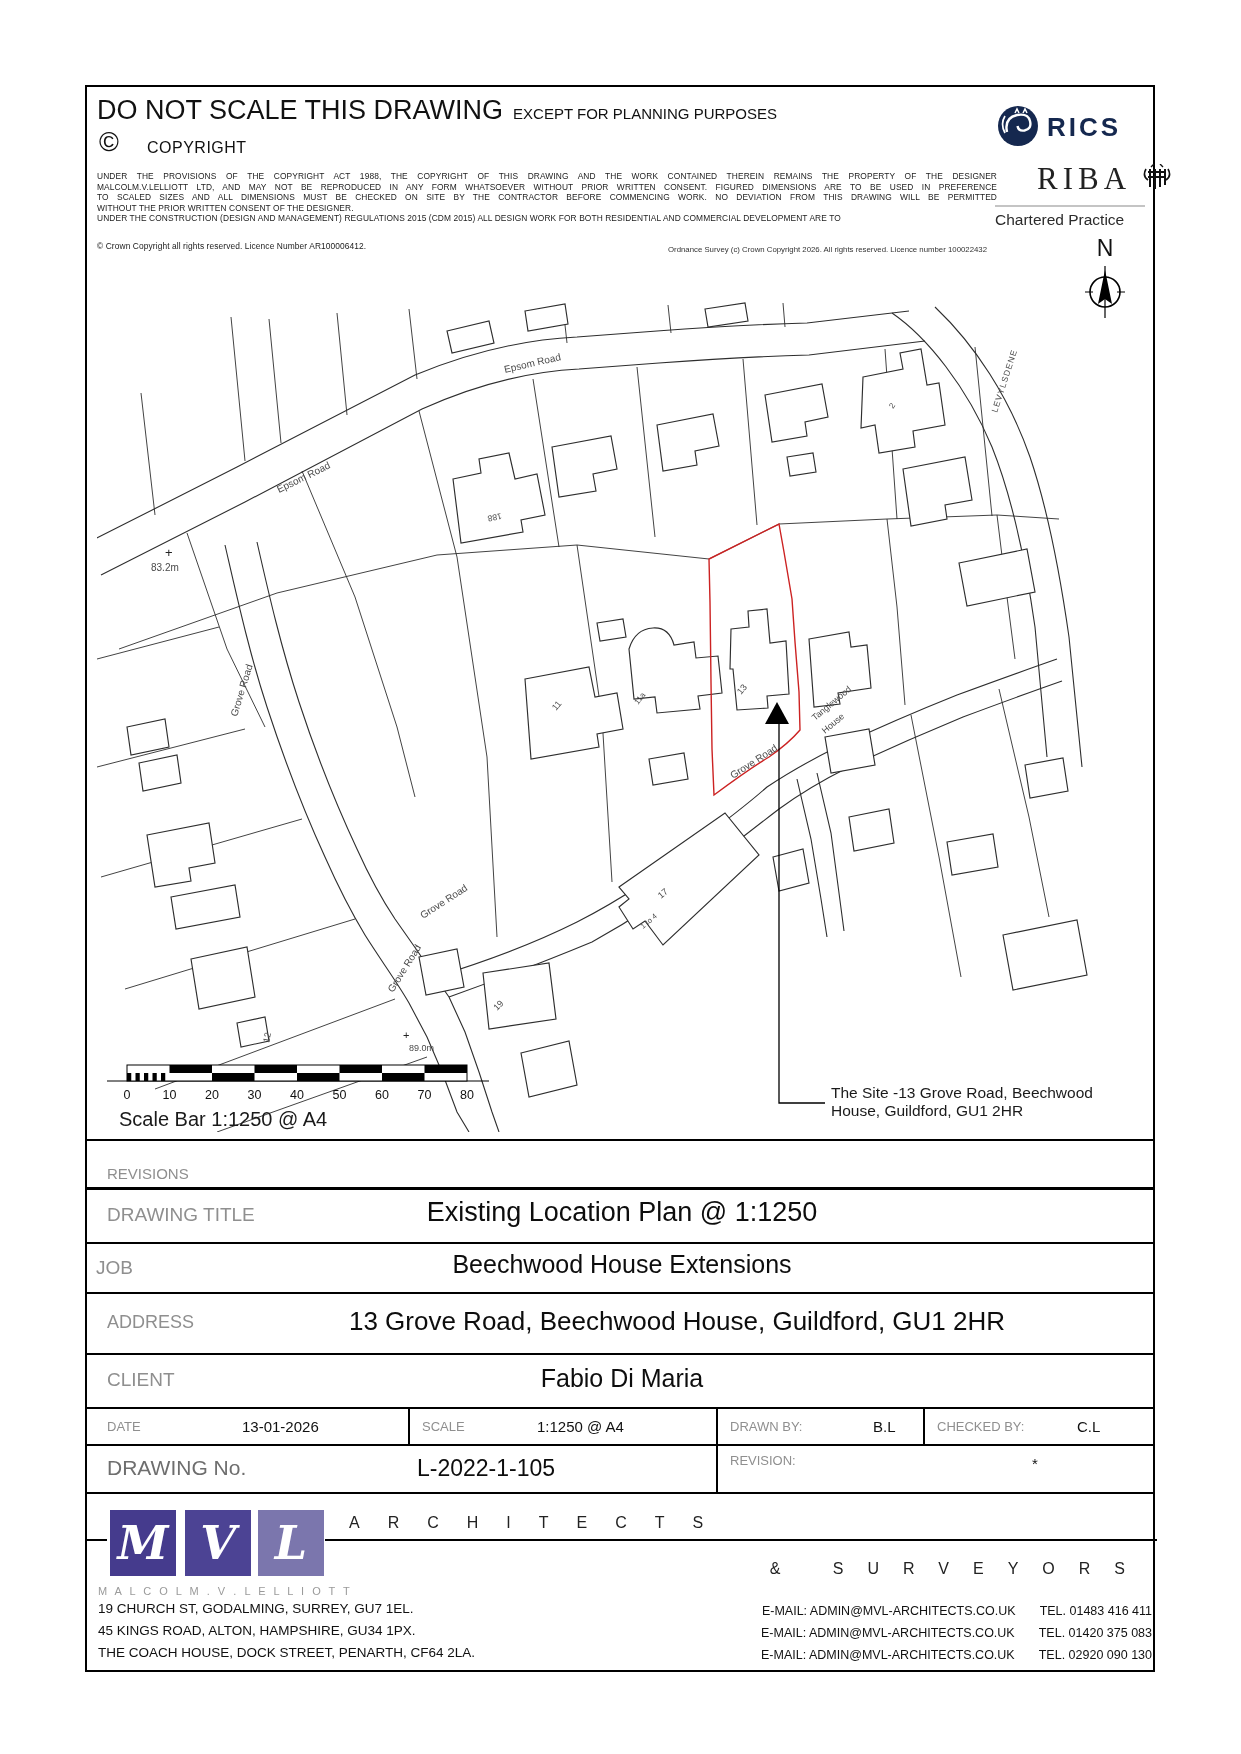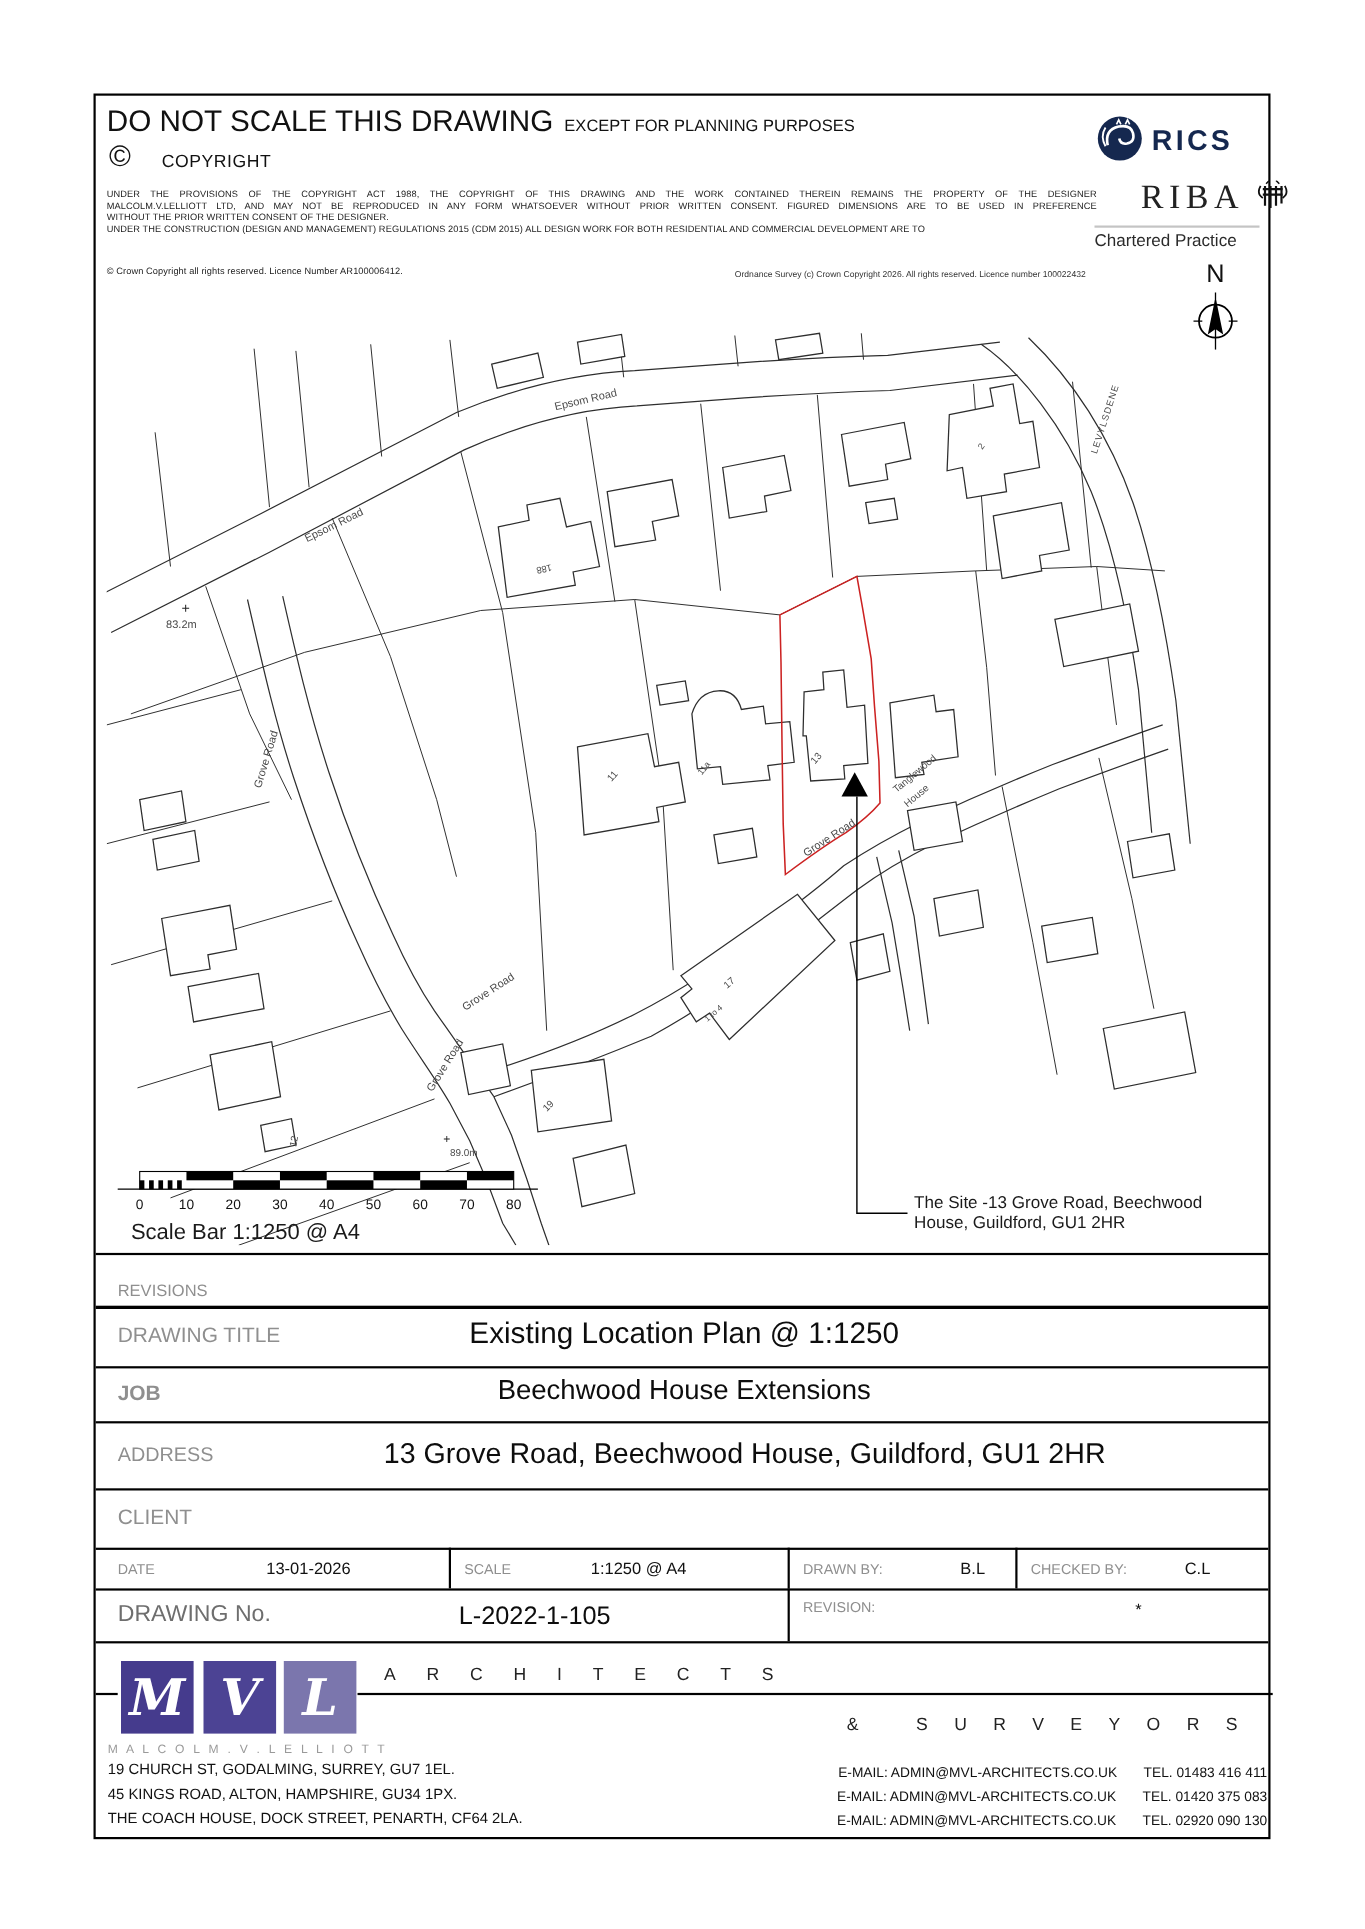--- a/index.html
+++ b/index.html
@@ -27,20 +27,21 @@
     <div class="abs" style="left:10px;top:8px;display:flex;align-items:baseline;gap:10px;">
       <span style="font-size:27px;color:#111;">DO NOT SCALE THIS DRAWING</span>
       <span style="font-size:15px;color:#111;">EXCEPT FOR PLANNING PURPOSES</span>
     </div>
     <div class="abs" style="left:12px;top:40px;font-size:27px;color:#111;">©</div>
     <div class="abs" style="left:60px;top:52px;font-size:16px;color:#111;letter-spacing:.5px;">COPYRIGHT</div>
 
     <div class="abs" style="left:10px;top:84px;width:900px;">
       <div class="smallprint jst">UNDER THE PROVISIONS OF THE COPYRIGHT ACT 1988, THE COPYRIGHT OF THIS DRAWING AND THE WORK CONTAINED THEREIN REMAINS THE PROPERTY OF THE DESIGNER</div>
       <div class="smallprint jst">MALCOLM.V.LELLIOTT LTD, AND MAY NOT BE REPRODUCED IN ANY FORM WHATSOEVER WITHOUT PRIOR WRITTEN CONSENT. FIGURED DIMENSIONS ARE TO BE USED IN PREFERENCE</div>
+      <div class="smallprint jst">TO SCALED SIZES AND ALL DIMENSIONS MUST BE CHECKED ON SITE BY THE CONTRACTOR BEFORE COMMENCING WORK. NO DEVIATION FROM THIS DRAWING WILL BE PERMITTED</div>
       <div class="smallprint">WITHOUT THE PRIOR WRITTEN CONSENT OF THE DESIGNER.</div>
       <div class="smallprint">UNDER THE CONSTRUCTION (DESIGN AND MANAGEMENT) REGULATIONS 2015 (CDM 2015) ALL DESIGN WORK FOR BOTH RESIDENTIAL AND COMMERCIAL DEVELOPMENT ARE TO</div>
     </div>
     <div class="abs smallprint" style="left:10px;top:154px;">© Crown Copyright all rights reserved. Licence Number AR100006412.</div>
     <div class="abs" style="left:480px;top:158px;width:420px;text-align:right;font-size:7.8px;color:#333;">Ordnance Survey (c) Crown Copyright 2026. All rights reserved. Licence number 100022432</div>
 
     <div class="abs" style="left:908px;top:16px;width:152px;">
       <svg width="152" height="46">
         <circle cx="23" cy="23" r="20" fill="#15284f"></circle>
         <path d="M12,29 q-3,-14 10,-17 q11,-2 13,6 q2,8 -5.5,9.5 q-6,1 -7,-4.5" stroke="#fff" stroke-width="2.4" fill="none"></path>
@@ -187,33 +188,34 @@
     <div class="abs gray" style="left:20px;top:1078px;font-size:15px;">REVISIONS</div>
     <div class="hline" style="top:1100px;height:3px;"></div>
 
     <div class="abs" style="left:0;top:1100px;width:1070px;height:55px;">
       <span class="abs rowlabel" style="left:20px;top:17px;">DRAWING TITLE</span>
       <div class="abs bigval" style="left:0;top:10px;width:1070px;text-align:center;font-size:27px;">Existing Location Plan @ 1:1250</div>
     </div>
     <div class="hline" style="top:1155px;height:2px;"></div>
 
     <div class="abs" style="left:0;top:1155px;width:1070px;height:50px;">
-      <span class="abs rowlabel" style="left:20px;top:15px;font-weight:bold;">JOB</span>
+      <span class="abs rowlabel" style="left:9px;top:15px;">JOB</span>
       <div class="abs bigval" style="left:0;top:8px;width:1070px;text-align:center;font-size:25px;">Beechwood House Extensions</div>
     </div>
     <div class="hline" style="top:1205px;height:2px;"></div>
 
     <div class="abs" style="left:0;top:1205px;width:1070px;height:61px;">
       <span class="abs rowlabel" style="left:20px;top:20px;font-size:18px;">ADDRESS</span>
       <div class="abs bigval" style="left:110px;top:14px;width:960px;text-align:center;font-size:26px;">13 Grove Road, Beechwood House, Guildford, GU1 2HR</div>
     </div>
     <div class="hline" style="top:1266px;height:2px;"></div>
 
     <div class="abs" style="left:0;top:1266px;width:1070px;height:54px;">
       <span class="abs rowlabel" style="left:20px;top:16px;">CLIENT</span>
+      <div class="abs bigval" style="left:0;top:11px;width:1070px;text-align:center;font-size:25px;">Fabio Di Maria</div>
     </div>
     <div class="hline" style="top:1320px;height:2px;"></div>
 
     <div class="abs" style="left:0;top:1320px;width:1070px;height:37px;">
       <span class="abs celllabel" style="left:20px;top:12px;">DATE</span>
       <span class="abs cellval" style="left:155px;top:11px;">13-01-2026</span>
       <span class="abs celllabel" style="left:335px;top:12px;">SCALE</span>
       <span class="abs cellval" style="left:450px;top:11px;">1:1250 @ A4</span>
       <span class="abs celllabel" style="left:643px;top:12px;">DRAWN BY:</span>
       <span class="abs cellval" style="left:760px;top:11px;margin-left:26px;">B.L</span>

